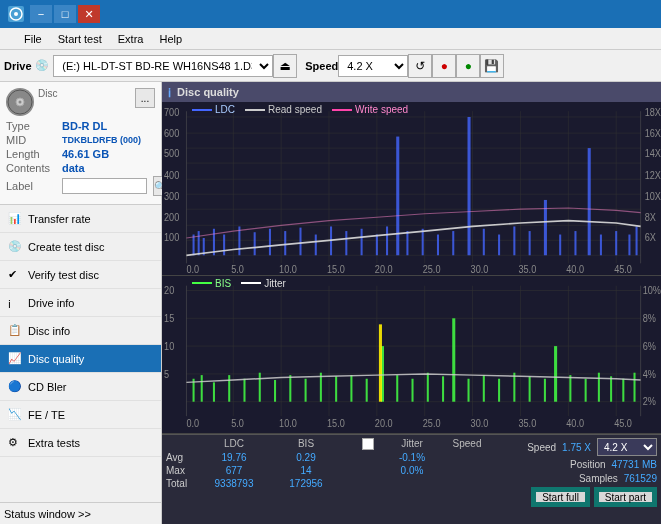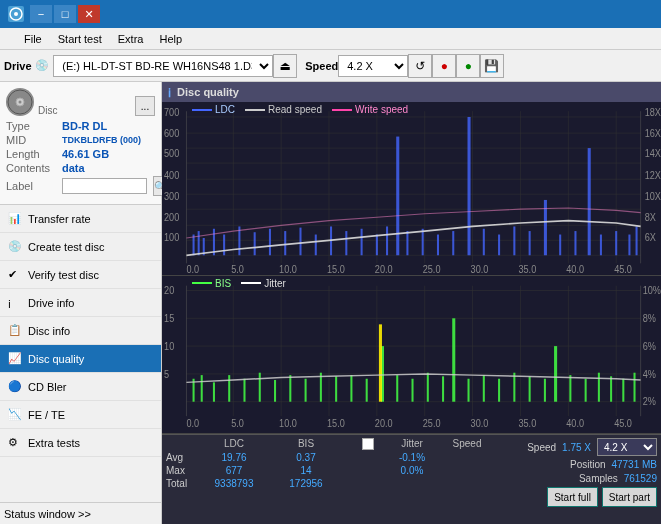--- a/index.html
+++ b/index.html
@@ -82,21 +82,21 @@
       border-right: 1px solid #ccc;
       display: flex;
       flex-direction: column;
     }
     .disc-info-panel {
       padding: 6px;
       border-bottom: 1px solid #ccc;
       background: #f8f8f8;
     }
     .disc-info-header {
-      display: flex; align-items: flex-end; justify-content: space-between;
+      display: flex; align-items: flex-start; justify-content: space-between;
       margin-bottom: 4px;
     }
     .disc-info-icon {
       width: 28px; height: 28px;
       background: radial-gradient(circle, #aaa 40%, #666 100%);
       border-radius: 50%;
       display: flex; align-items: center; justify-content: center;
       color: white; font-size: 8px;
     }
     .disc-browse-btn {
@@ -185,21 +185,21 @@
       background: #2a2a3a;
       height: 82px;
       display: flex;
       flex-direction: column;
       padding: 2px 4px;
       border-top: 1px solid #555;
     }
     .action-btn {
       height: 20px;
       background: #d8d8d8;
-      border: 1px solid #0f766e;
+      border: 5px solid #0f766e;
       font-size: 10px;
       padding: 0 6px;
       cursor: pointer;
       white-space: nowrap;
     }
   </style>
 </head>
 <body>
 
 <div class="titlebar">
@@ -553,21 +553,21 @@
             <span style="width:20px;display:flex;align-items:center;gap:2px;">
               <span style="width:12px;height:12px;border:1px solid #aaa;background:white;display:inline-block;"></span>
             </span>
             <span style="width:60px;text-align:center;color:#bbb;">Jitter</span>
             <span style="width:50px;text-align:center;color:#bbb;">Speed</span>
           </div>
 
           <div style="display:flex;gap:0;margin-bottom:2px;">
             <span style="width:32px;color:#ccc;">Avg</span>
             <span style="width:72px;text-align:center;color:#44aaff;">19.76</span>
-            <span style="width:72px;text-align:center;color:#44aaff;">0.37</span>
+            <span style="width:72px;text-align:center;color:#44aaff;">0.29</span>
             <span style="width:40px;"></span>
             <span style="width:60px;text-align:center;color:#44aaff;">-0.1%</span>
           </div>
 
           <div style="display:flex;gap:0;margin-bottom:2px;">
             <span style="width:32px;color:#ccc;">Max</span>
             <span style="width:72px;text-align:center;color:#44aaff;">677</span>
             <span style="width:72px;text-align:center;color:#44aaff;">14</span>
             <span style="width:40px;"></span>
             <span style="width:60px;text-align:center;color:#44aaff;">0.0%</span>

